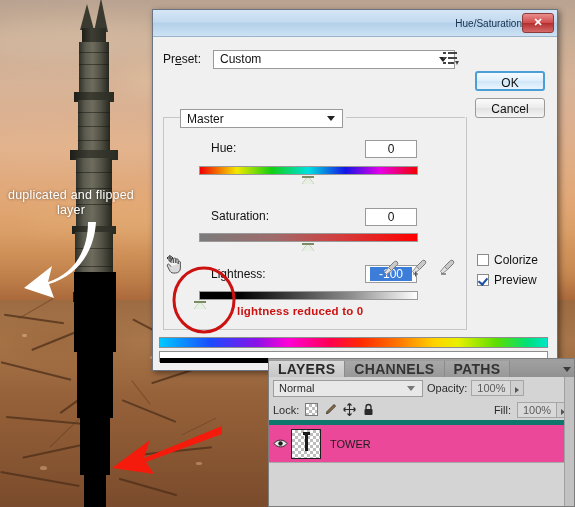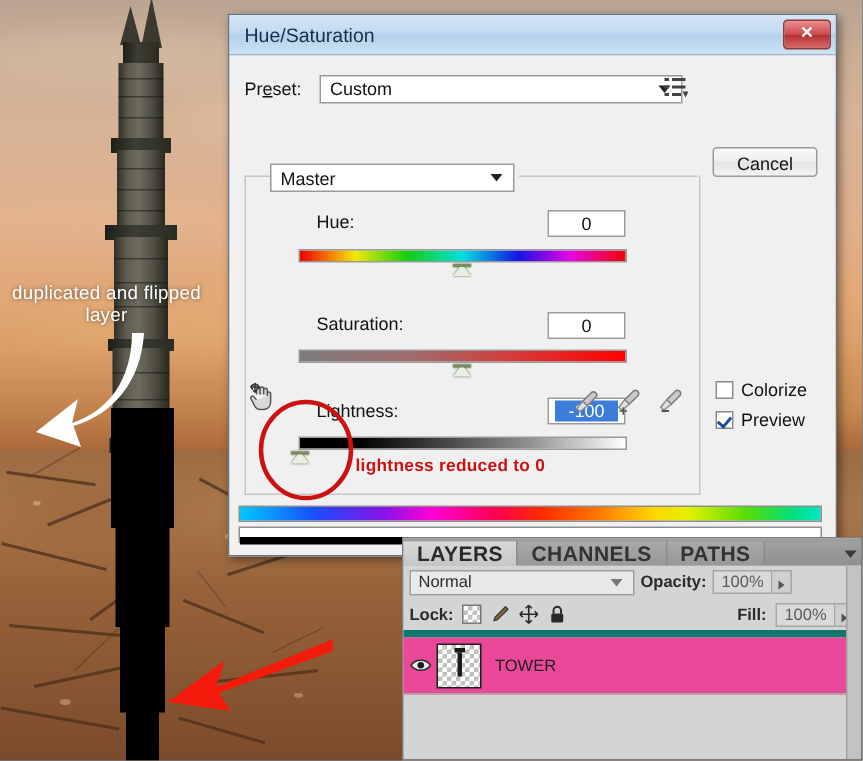--- a/index.html
+++ b/index.html
@@ -59,21 +59,21 @@
     background:#f0f0f0;border:1px solid #6b7480;
     box-shadow:2px 2px 6px rgba(0,0,0,.45);
   }
   #hs-title{
     height:26px;
     background:linear-gradient(to bottom,#d6e6f6 0%,#c3daf0 45%,#b4d0ea 52%,#cde2f4 100%);
     border-bottom:1px solid #9cb3c9;
     display:flex;align-items:center;
     padding:0 3px 0 10px;
   }
-  #hs-title-text{font-size:13px;color:#14304d;flex:1;}
+  #hs-title-text{font-size:10px;color:#14304d;flex:1;text-align:right;}
   #hs-close{
     width:30px;height:18px;border:1px solid #8d3b3b;border-radius:3px;
     background:linear-gradient(to bottom,#e98e8e,#cf4a4a 50%,#b32e2e 51%,#d66a6a);
     color:#fff;font-size:11px;font-weight:bold;line-height:16px;text-align:center;
     cursor:pointer;
   }
   #hs-body{position:relative;height:333px;background:#f0f0f0;}
 
   .row-preset{position:absolute;left:10px;top:12px;width:292px;height:20px;display:flex;align-items:center;}
   .lbl{font-size:12px;color:#111;}
@@ -151,21 +151,21 @@
     color:#2a2a2a;background:linear-gradient(to bottom,#d9d9d9,#c6c6c6);
     border-right:1px solid #8b8b8b;cursor:pointer;letter-spacing:.3px;
   }
   .tab.inactive{background:linear-gradient(to bottom,#a8a8a8,#989898);color:#333;}
   #tab-fill{flex:1;height:16px;background:linear-gradient(to bottom,#a0a0a0,#909090);}
   #tab-menu{width:14px;height:16px;background:linear-gradient(to bottom,#a0a0a0,#909090);position:relative;}
 
   #row-blend{height:22px;display:flex;align-items:center;padding:0 4px;gap:4px;background:#d4d4d4;}
   #blend-combo{width:150px;height:17px;border:1px solid #9c9c9c;background:#e8e8e8;display:flex;align-items:center;padding:0 2px 0 5px;font-size:11px;color:#2b2b2b;box-sizing:border-box;}
   #blend-combo .cval{flex:1;}
-  .opc-label{font-size:11px;font-weight:bold;color:#2b2b2b;}
+  .opc-label{font-size:11px;font-weight:normal;color:#2b2b2b;}
   .opc-box{width:40px;height:16px;border:1px solid #a6a6a6;background:#d9d9d9;font-size:11px;color:#5c5c5c;text-align:center;line-height:15px;box-sizing:border-box;}
   .opc-arrow{width:13px;height:16px;border:1px solid #a6a6a6;border-left:none;background:#cfcfcf;box-sizing:border-box;position:relative;}
   .opc-arrow:after{content:"";position:absolute;left:4px;top:6px;width:0;height:0;border-top:3px solid transparent;border-bottom:3px solid transparent;border-left:4px solid #555;}
 
   #row-lock{height:21px;display:flex;align-items:center;padding:0 4px;gap:6px;background:#d4d4d4;border-bottom:5px solid #0f766e;}
   .lock-ico{width:13px;height:13px;position:relative;}
   .checker{
     background-image:
       linear-gradient(45deg,#bdbdbd 25%,transparent 25%,transparent 75%,#bdbdbd 75%,#bdbdbd),
       linear-gradient(45deg,#bdbdbd 25%,#fff 25%,#fff 75%,#bdbdbd 75%,#bdbdbd);
@@ -279,20 +279,21 @@
     <svg id="preset-icon" viewBox="0 0 18 18">
       <rect x="2" y="3" width="3" height="2" fill="#444"></rect>
         <rect x="7" y="3" width="9" height="2" fill="#444"></rect>
       <rect x="2" y="8" width="3" height="2" fill="#444"></rect>
         <rect x="7" y="8" width="9" height="2" fill="#444"></rect>
       <rect x="2" y="13" width="3" height="2" fill="#444"></rect>
         <rect x="7" y="13" width="6" height="2" fill="#444"></rect>
       <path d="M14 12 l4 0 l-2 4 z" fill="#444"></path>
     </svg>
 
+    <div id="btn-ok">OK</div>
     <div id="btn-cancel">Cancel</div>
 
     <div id="group-top-l"></div>
     <div id="group-top-r"></div>
     <div id="group"></div>
 
     <div class="combo" id="channel-combo">
       <span class="cval">Master</span>
       <span class="caret"></span>
     </div>

